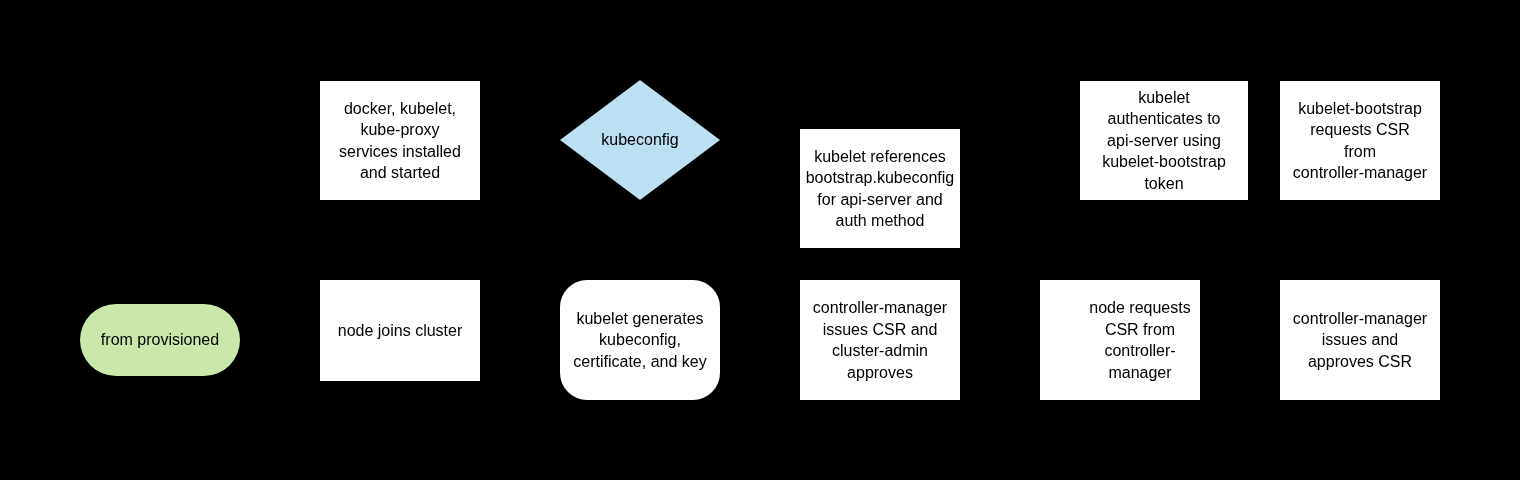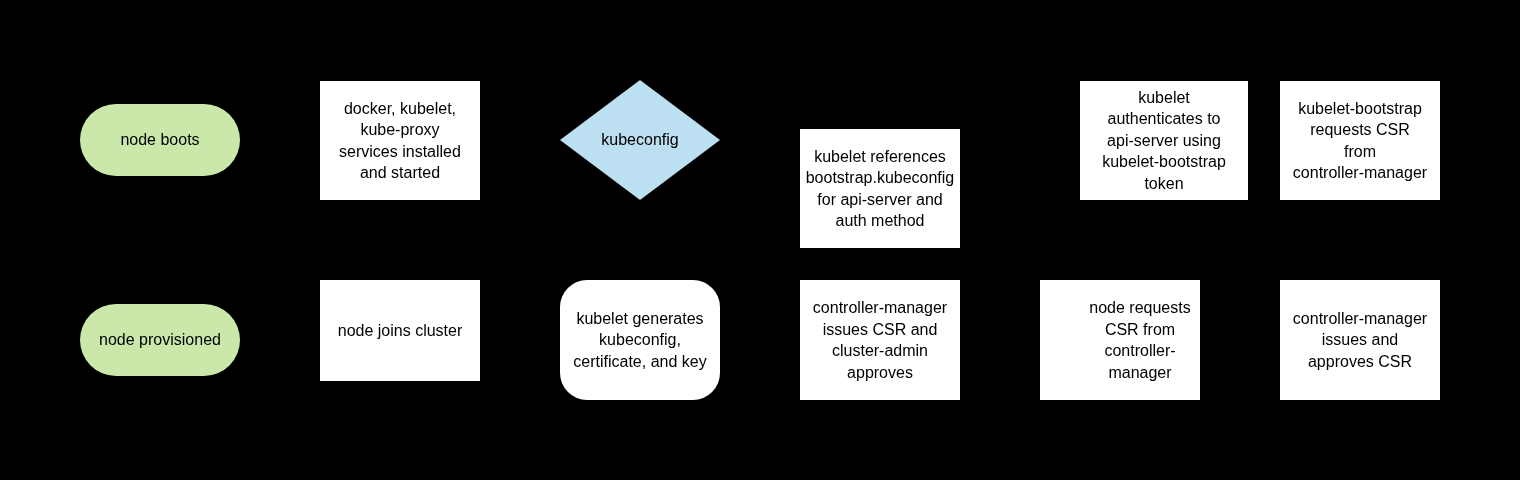--- a/index.html
+++ b/index.html
@@ -82,23 +82,20 @@
     position: relative;
     z-index: 2;
     white-space: nowrap;
   }
 </style>
 </head>
 <body>
 
 <div id="canvas">
 
-  <div class="node terminator" style="left:80px; top:104px; width:160px; height:72px;">
-    <span class="label">node boots</span>
-  </div>
 
   <div class="node process" style="left:320px; top:81px; width:160px; height:119px;">
     <span class="label">docker, kubelet,
 kube-proxy
 services installed
 and started</span>
   </div>
 
   <div class="node decision" style="left:560px; top:80px; width:160px; height:120px;">
     <span class="diamond-shape"></span>
@@ -121,21 +118,21 @@
   </div>
 
   <div class="node process" style="left:1280px; top:81px; width:160px; height:119px;">
     <span class="label">kubelet-bootstrap
 requests CSR
 from
 controller-manager</span>
   </div>
 
   <div class="node terminator" style="left:80px; top:304px; width:160px; height:72px;">
-    <span class="label">node provisioned</span>
+    <span class="label">from provisioned</span>
   </div>
 
   <div class="node process" style="left:320px; top:280px; width:160px; height:101px;">
     <span class="label">node joins cluster</span>
   </div>
 
   <div class="node process" style="left:560px; top:280px; width:160px; height:120px;border-radius:27px;">
     <span class="label">kubelet generates
 kubeconfig,
 certificate, and key</span>

